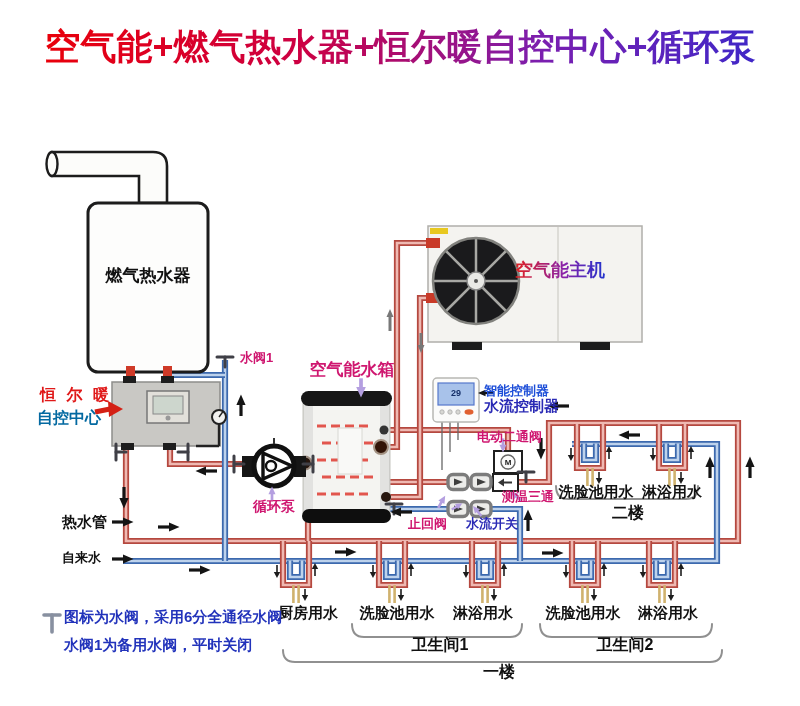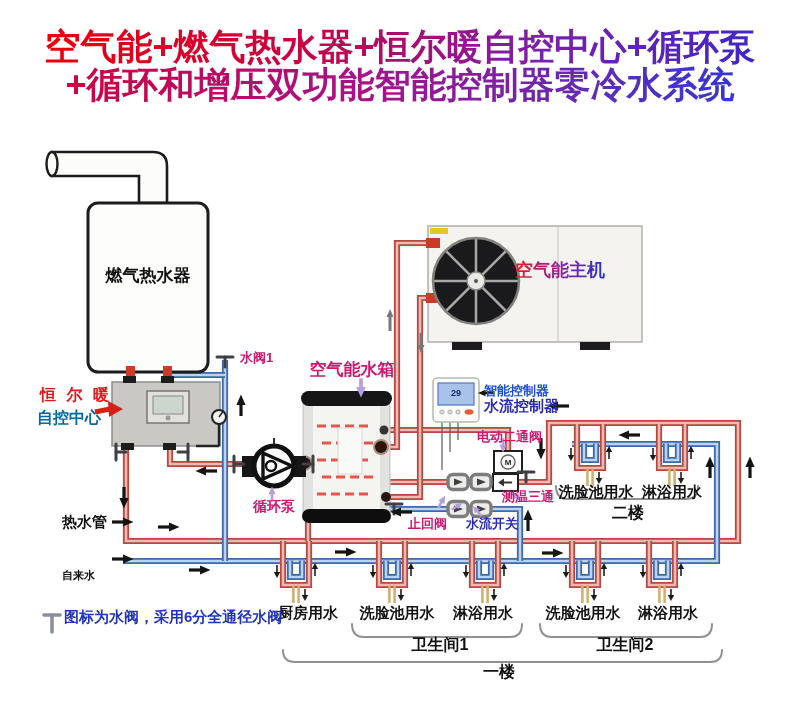--- a/index.html
+++ b/index.html
@@ -266,49 +266,49 @@
   </g>
 
   <g>
     <line x1="44" y1="615" x2="60" y2="615" class="nti"></line>
     <line x1="52" y1="615" x2="52" y2="632" class="nti"></line>
   </g>
 </svg>
 
 <div class="title-wrap">
   <div class="grad1">空气能+燃气热水器+恒尔暖自控中心+循环泵</div>
-  <div class="grad2">+循环和增压双功能智能控制器零冷水系统</div>
 </div>
 
 <div class="lbl ctr" style="left:148px;top:266px;font-size:17px;">燃气热水器</div>
 <div class="lbl mag" style="left:240px;top:351px;font-size:13px;">水阀1</div>
 <div class="lbl" style="left:40px;top:386px;font-size:16px;color:#e01818;letter-spacing:3px;">恒 尔 暖</div>
 <div class="lbl" style="left:37px;top:409px;font-size:16px;color:#0369a1;">自控中心</div>
 <div class="lbl ctr gradHP" style="left:560px;top:260px;font-size:18px;">空气能主机</div>
 <div class="lbl ctr mag" style="left:352px;top:360px;font-size:17px;">空气能水箱</div>
 <div class="lbl ctr mag" style="left:274px;top:499px;font-size:14px;">循环泵</div>
 <div class="lbl red" style="left:484px;top:384px;font-size:13px;">智能控制器</div>
 <div class="lbl blu" style="left:484px;top:398px;font-size:15px;">水流控制器</div>
 <div class="lbl mag" style="left:477px;top:430px;font-size:13px;">电动二通阀</div>
 <div class="lbl mag" style="left:502px;top:490px;font-size:13px;">测温三通</div>
 <div class="lbl mag" style="left:408px;top:517px;font-size:13px;">止回阀</div>
 <div class="lbl blu" style="left:466px;top:517px;font-size:13px;">水流开关</div>
 <div class="lbl" style="left:62px;top:514px;font-size:15px;">热水管</div>
-<div class="lbl" style="left:62px;top:569px;font-size:11px;">自来水</div>
+<div class="lbl" style="left:62px;top:551px;font-size:13px;">自来水</div>
 
 <div class="lbl ctr" style="left:308px;top:605px;font-size:15px;">厨房用水</div>
 <div class="lbl ctr" style="left:397px;top:605px;font-size:15px;">洗脸池用水</div>
 <div class="lbl ctr" style="left:483px;top:605px;font-size:15px;">淋浴用水</div>
 <div class="lbl ctr" style="left:583px;top:605px;font-size:15px;">洗脸池用水</div>
 <div class="lbl ctr" style="left:668px;top:605px;font-size:15px;">淋浴用水</div>
 <div class="lbl ctr" style="left:596px;top:484px;font-size:15px;">洗脸池用水</div>
 <div class="lbl ctr" style="left:672px;top:484px;font-size:15px;">淋浴用水</div>
 
 <div class="lbl ctr" style="left:628px;top:504px;font-size:16px;">二楼</div>
 <div class="lbl ctr" style="left:440px;top:636px;font-size:16px;">卫生间1</div>
 <div class="lbl ctr" style="left:625px;top:636px;font-size:16px;">卫生间2</div>
 <div class="lbl ctr" style="left:499px;top:663px;font-size:16px;">一楼</div>
 
 <div class="lbl" style="left:64px;top:609px;font-size:15px;color:#2233bb;">图标为水阀，采用6分全通径水阀</div>
+<div class="lbl" style="left:64px;top:637px;font-size:15px;color:#2233bb;">水阀1为备用水阀，平时关闭</div>
 
 <div class="lbl ctr" style="left:456px;top:388px;font-size:9px;color:#16306a;">29</div>
 
 </div>
 
 </body></html>

